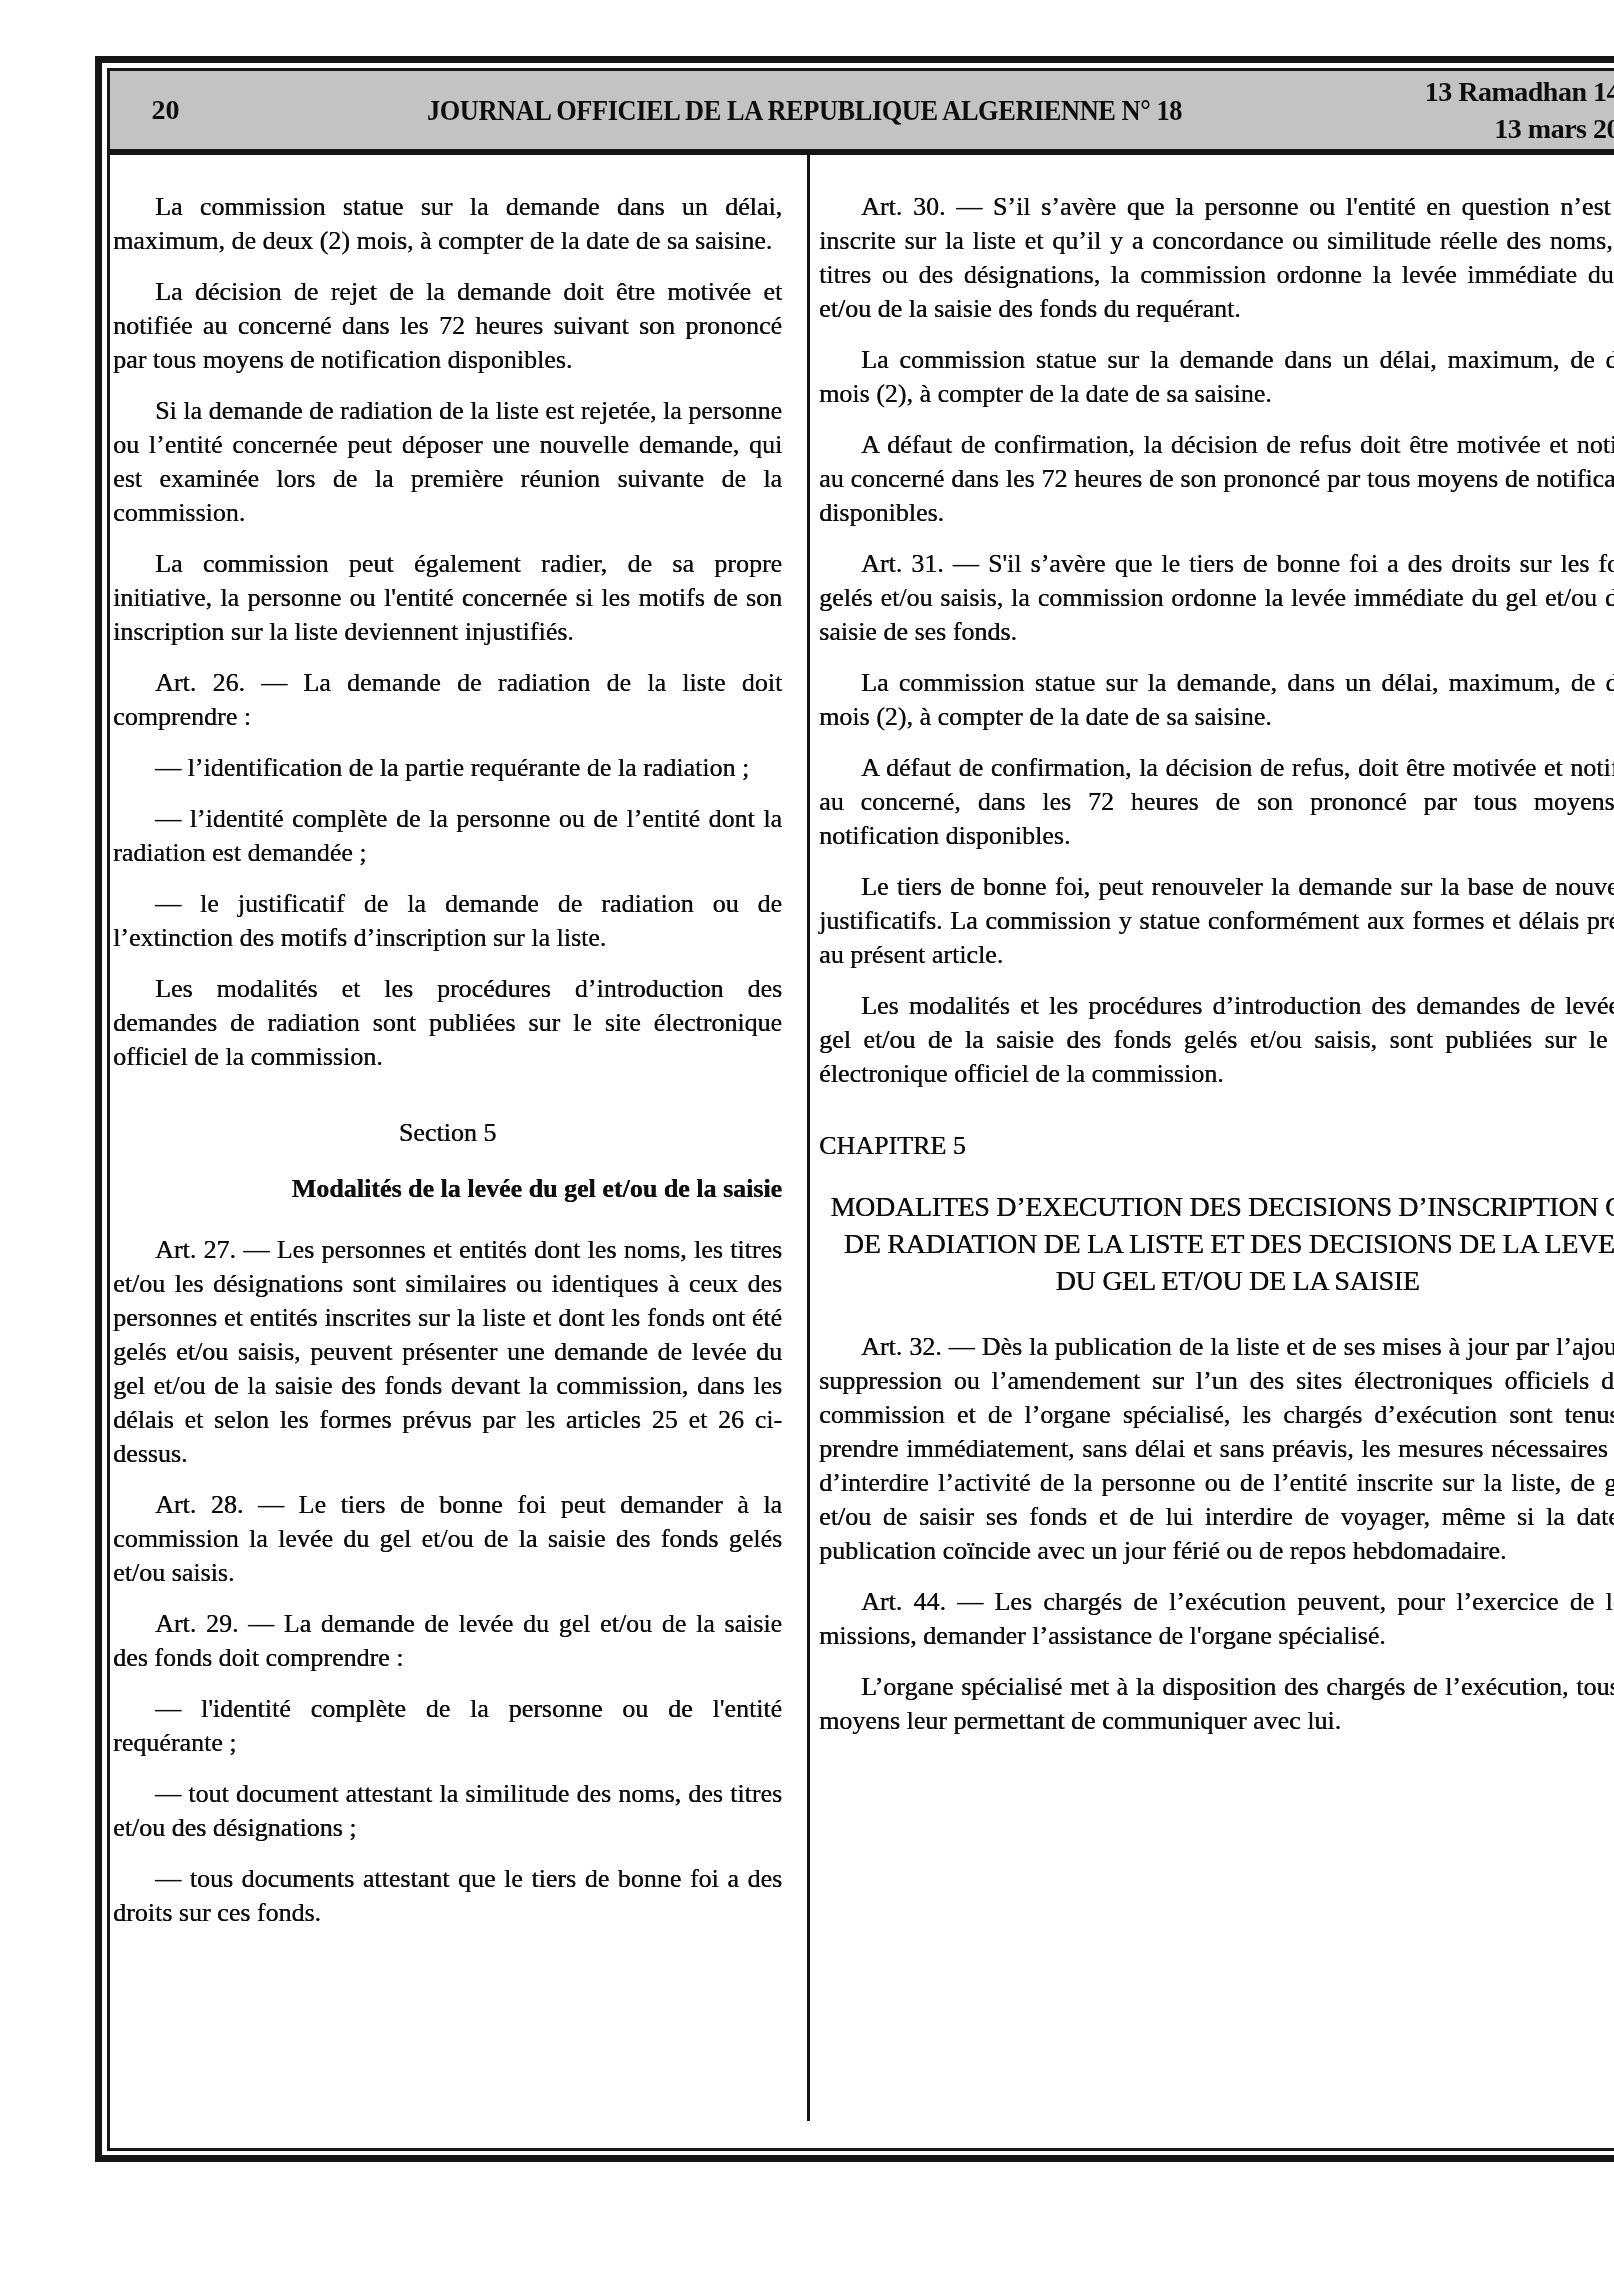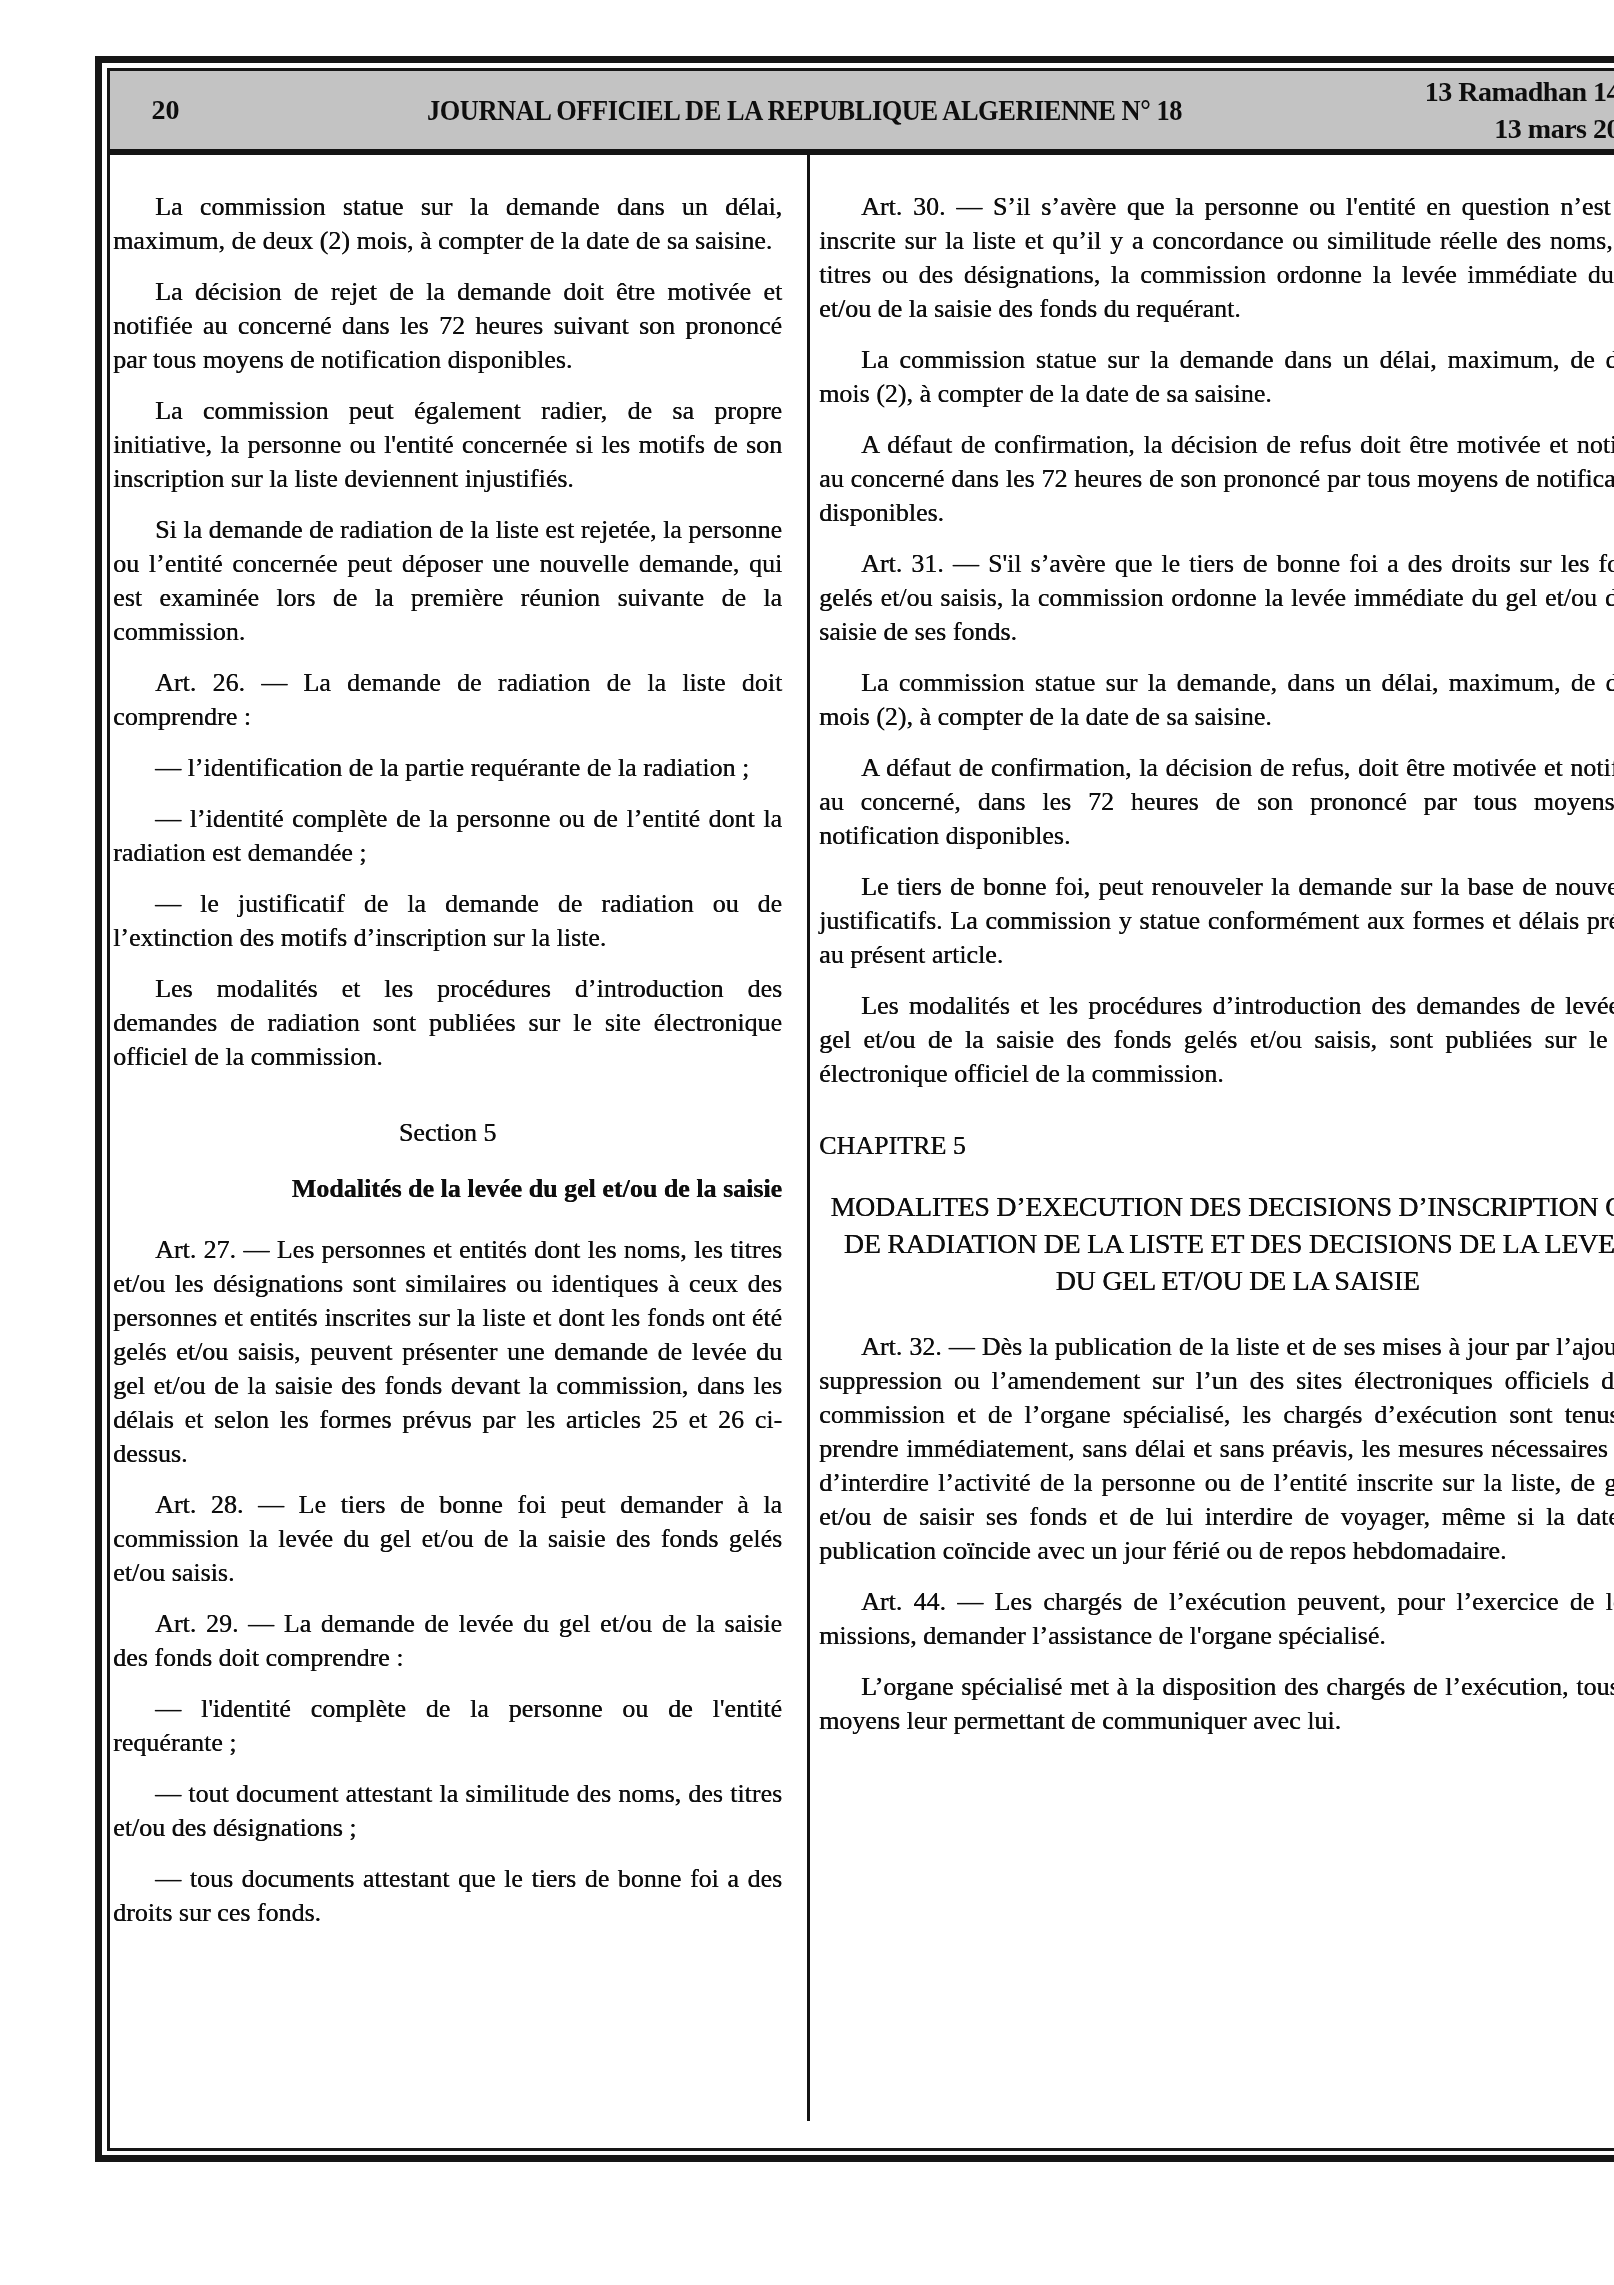--- a/index.html
+++ b/index.html
@@ -81,22 +81,22 @@
       <div class="jtitle">JOURNAL OFFICIEL DE LA REPUBLIQUE ALGERIENNE N° 18</div>
       <div class="dates">
         <div>13 Ramadhan 1446</div>
         <div>13 mars 2025</div>
       </div>
     </div>
     <div class="columns">
       <div class="col col-left" id="col-left">
           <p class="p">La commission statue sur la demande dans un délai, maximum, de deux (2) mois, à compter de la date de sa saisine.</p>
           <p class="p">La décision de rejet de la demande doit être motivée et notifiée au concerné dans les 72 heures suivant son prononcé par tous moyens de notification disponibles.</p>
+          <p class="p">Si la demande de radiation de la liste est rejetée, la personne ou l’entité concernée peut déposer une nouvelle demande, qui est examinée lors de la première réunion suivante de la commission.</p>
           <p class="p">La commission peut également radier, de sa propre initiative, la personne ou l'entité concernée si les motifs de son inscription sur la liste deviennent injustifiés.</p>
-          <p class="p">Si la demande de radiation de la liste est rejetée, la personne ou l’entité concernée peut déposer une nouvelle demande, qui est examinée lors de la première réunion suivante de la commission.</p>
           <p class="p">Art. 26. — La demande de radiation de la liste doit comprendre :</p>
           <p class="item">— l’identification de la partie requérante de la radiation ;</p>
           <p class="item">— l’identité complète de la personne ou de l’entité dont la radiation est demandée ;</p>
           <p class="item">— le justificatif de la demande de radiation ou de l’extinction des motifs d’inscription sur la liste.</p>
           <p class="p">Les modalités et les procédures d’introduction des demandes de radiation sont publiées sur le site électronique officiel de la commission.</p>
           <p class="section">Section 5</p>
           <p class="section-title">Modalités de la levée du gel et/ou de la saisie</p>
           <p class="p">Art. 27. — Les personnes et entités dont les noms, les titres et/ou les désignations sont similaires ou identiques à ceux des personnes et entités inscrites sur la liste et dont les fonds ont été gelés et/ou saisis, peuvent présenter une demande de levée du gel et/ou de la saisie des fonds devant la commission, dans les délais et selon les formes prévus par les articles 25 et 26 ci-dessus.</p>
           <p class="p">Art. 28. — Le tiers de bonne foi peut demander à la commission la levée du gel et/ou de la saisie des fonds gelés et/ou saisis.</p>
           <p class="p">Art. 29. — La demande de levée du gel et/ou de la saisie des fonds doit comprendre :</p>

